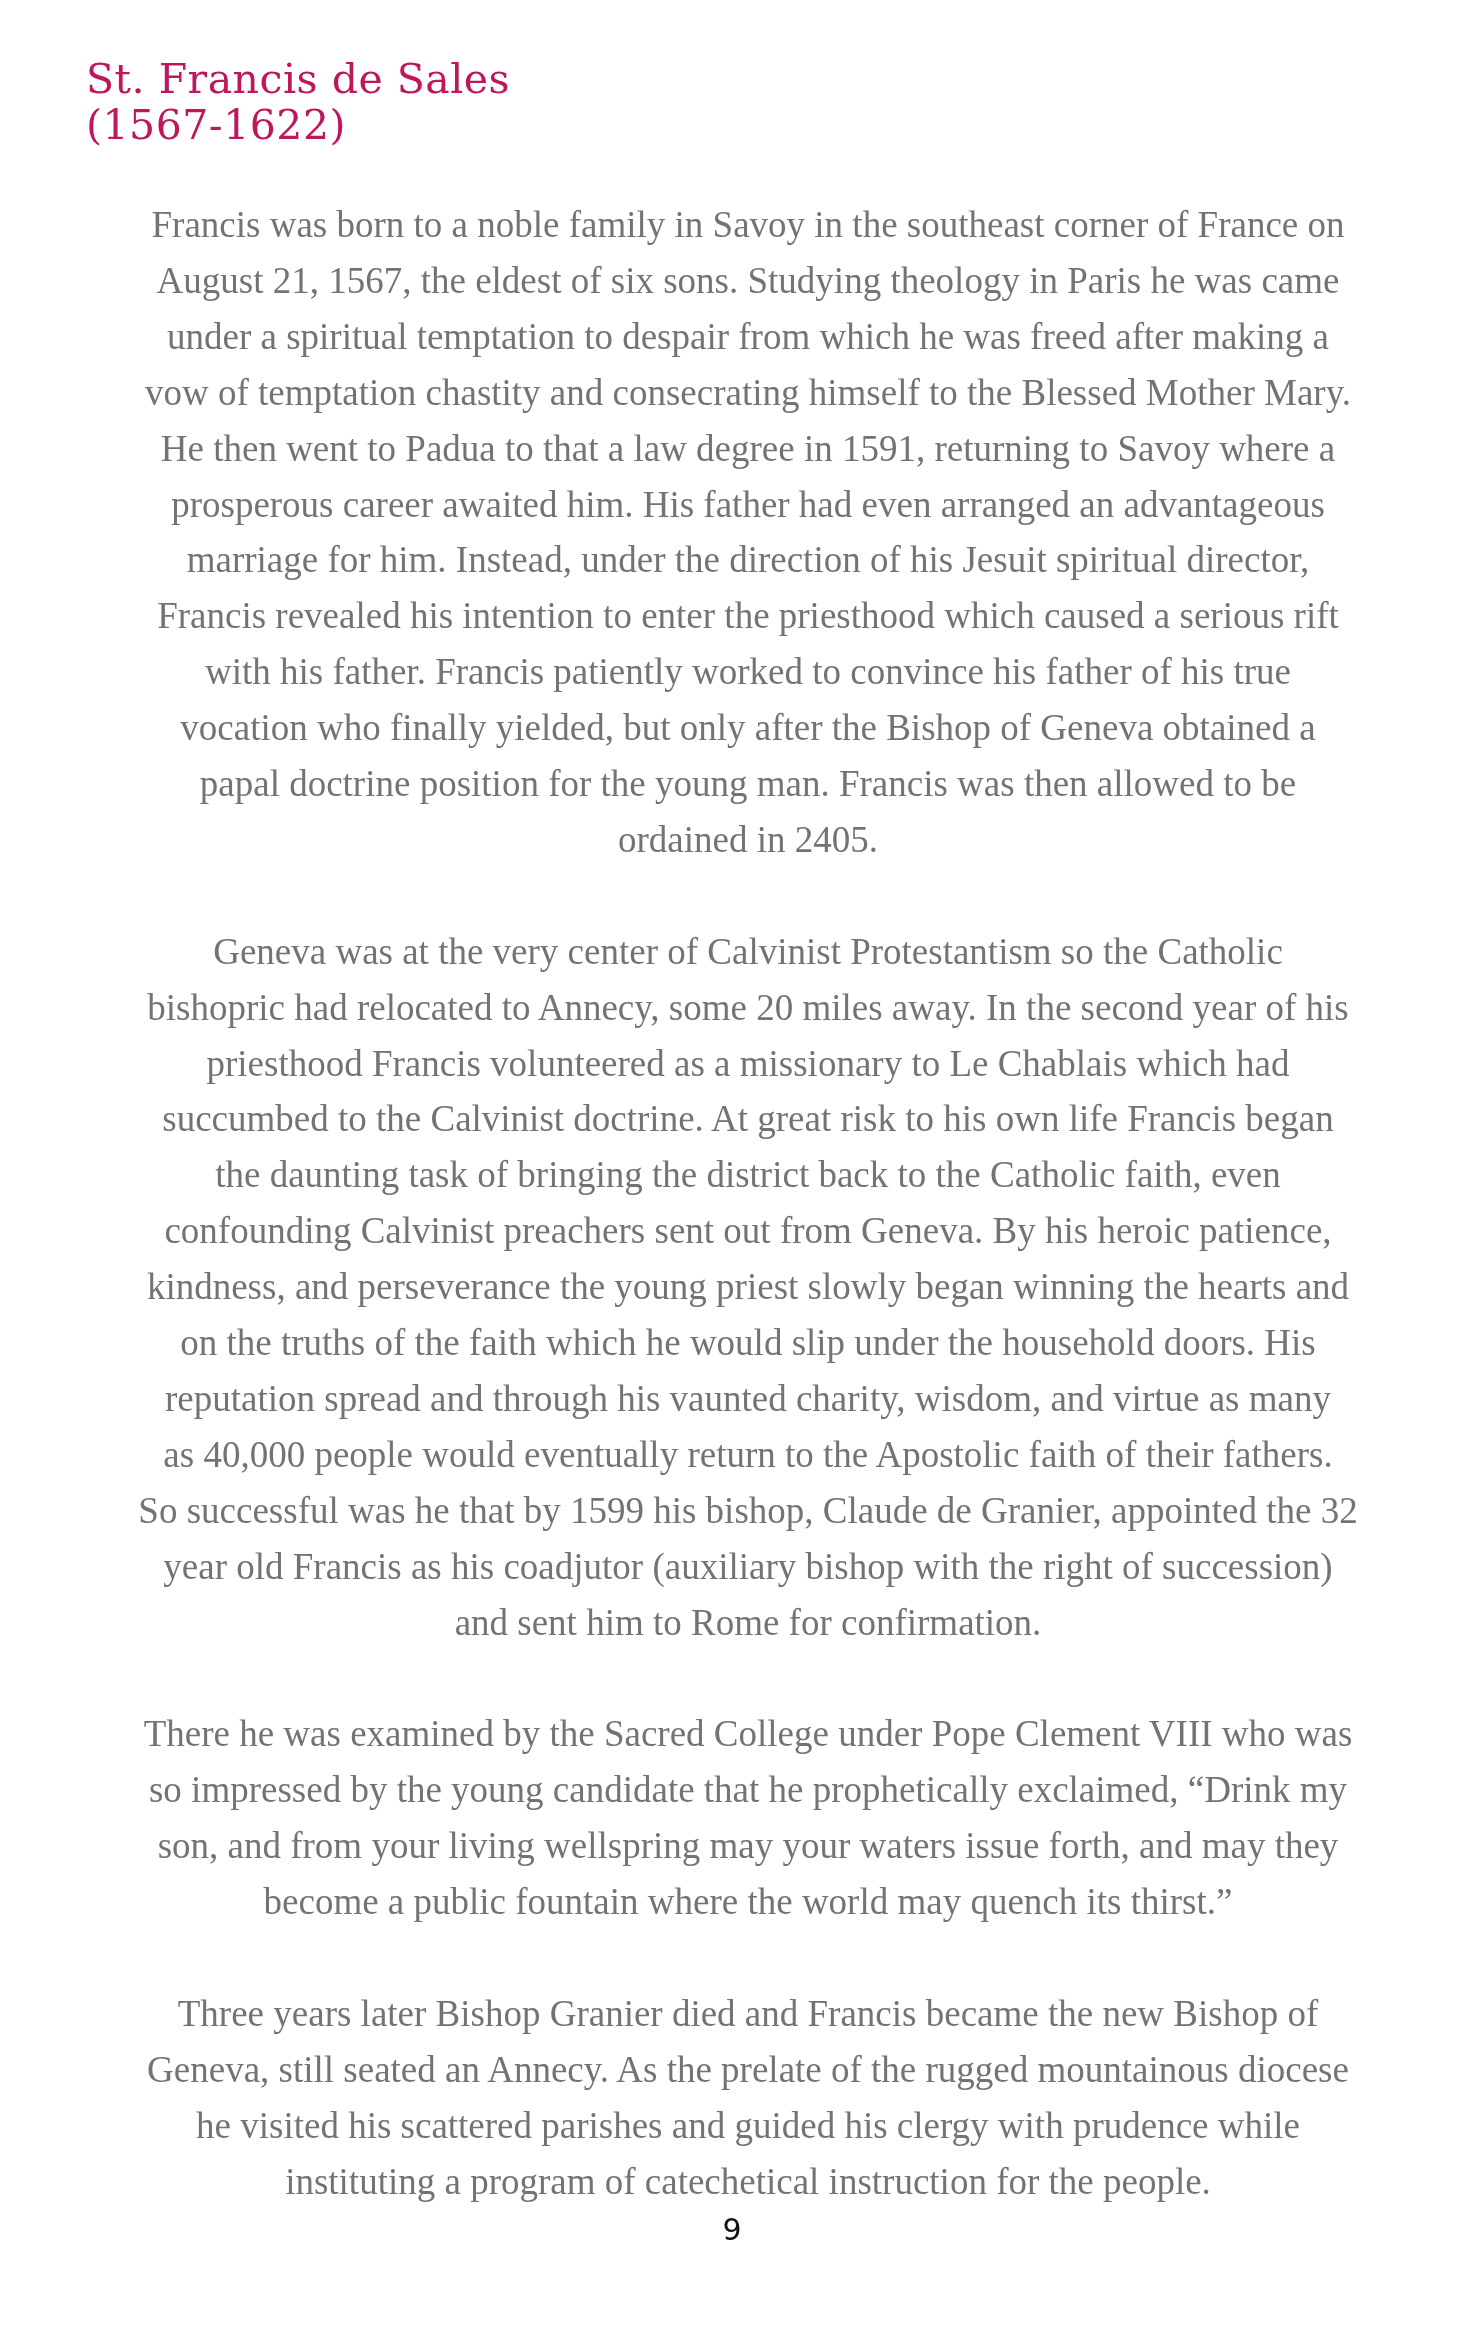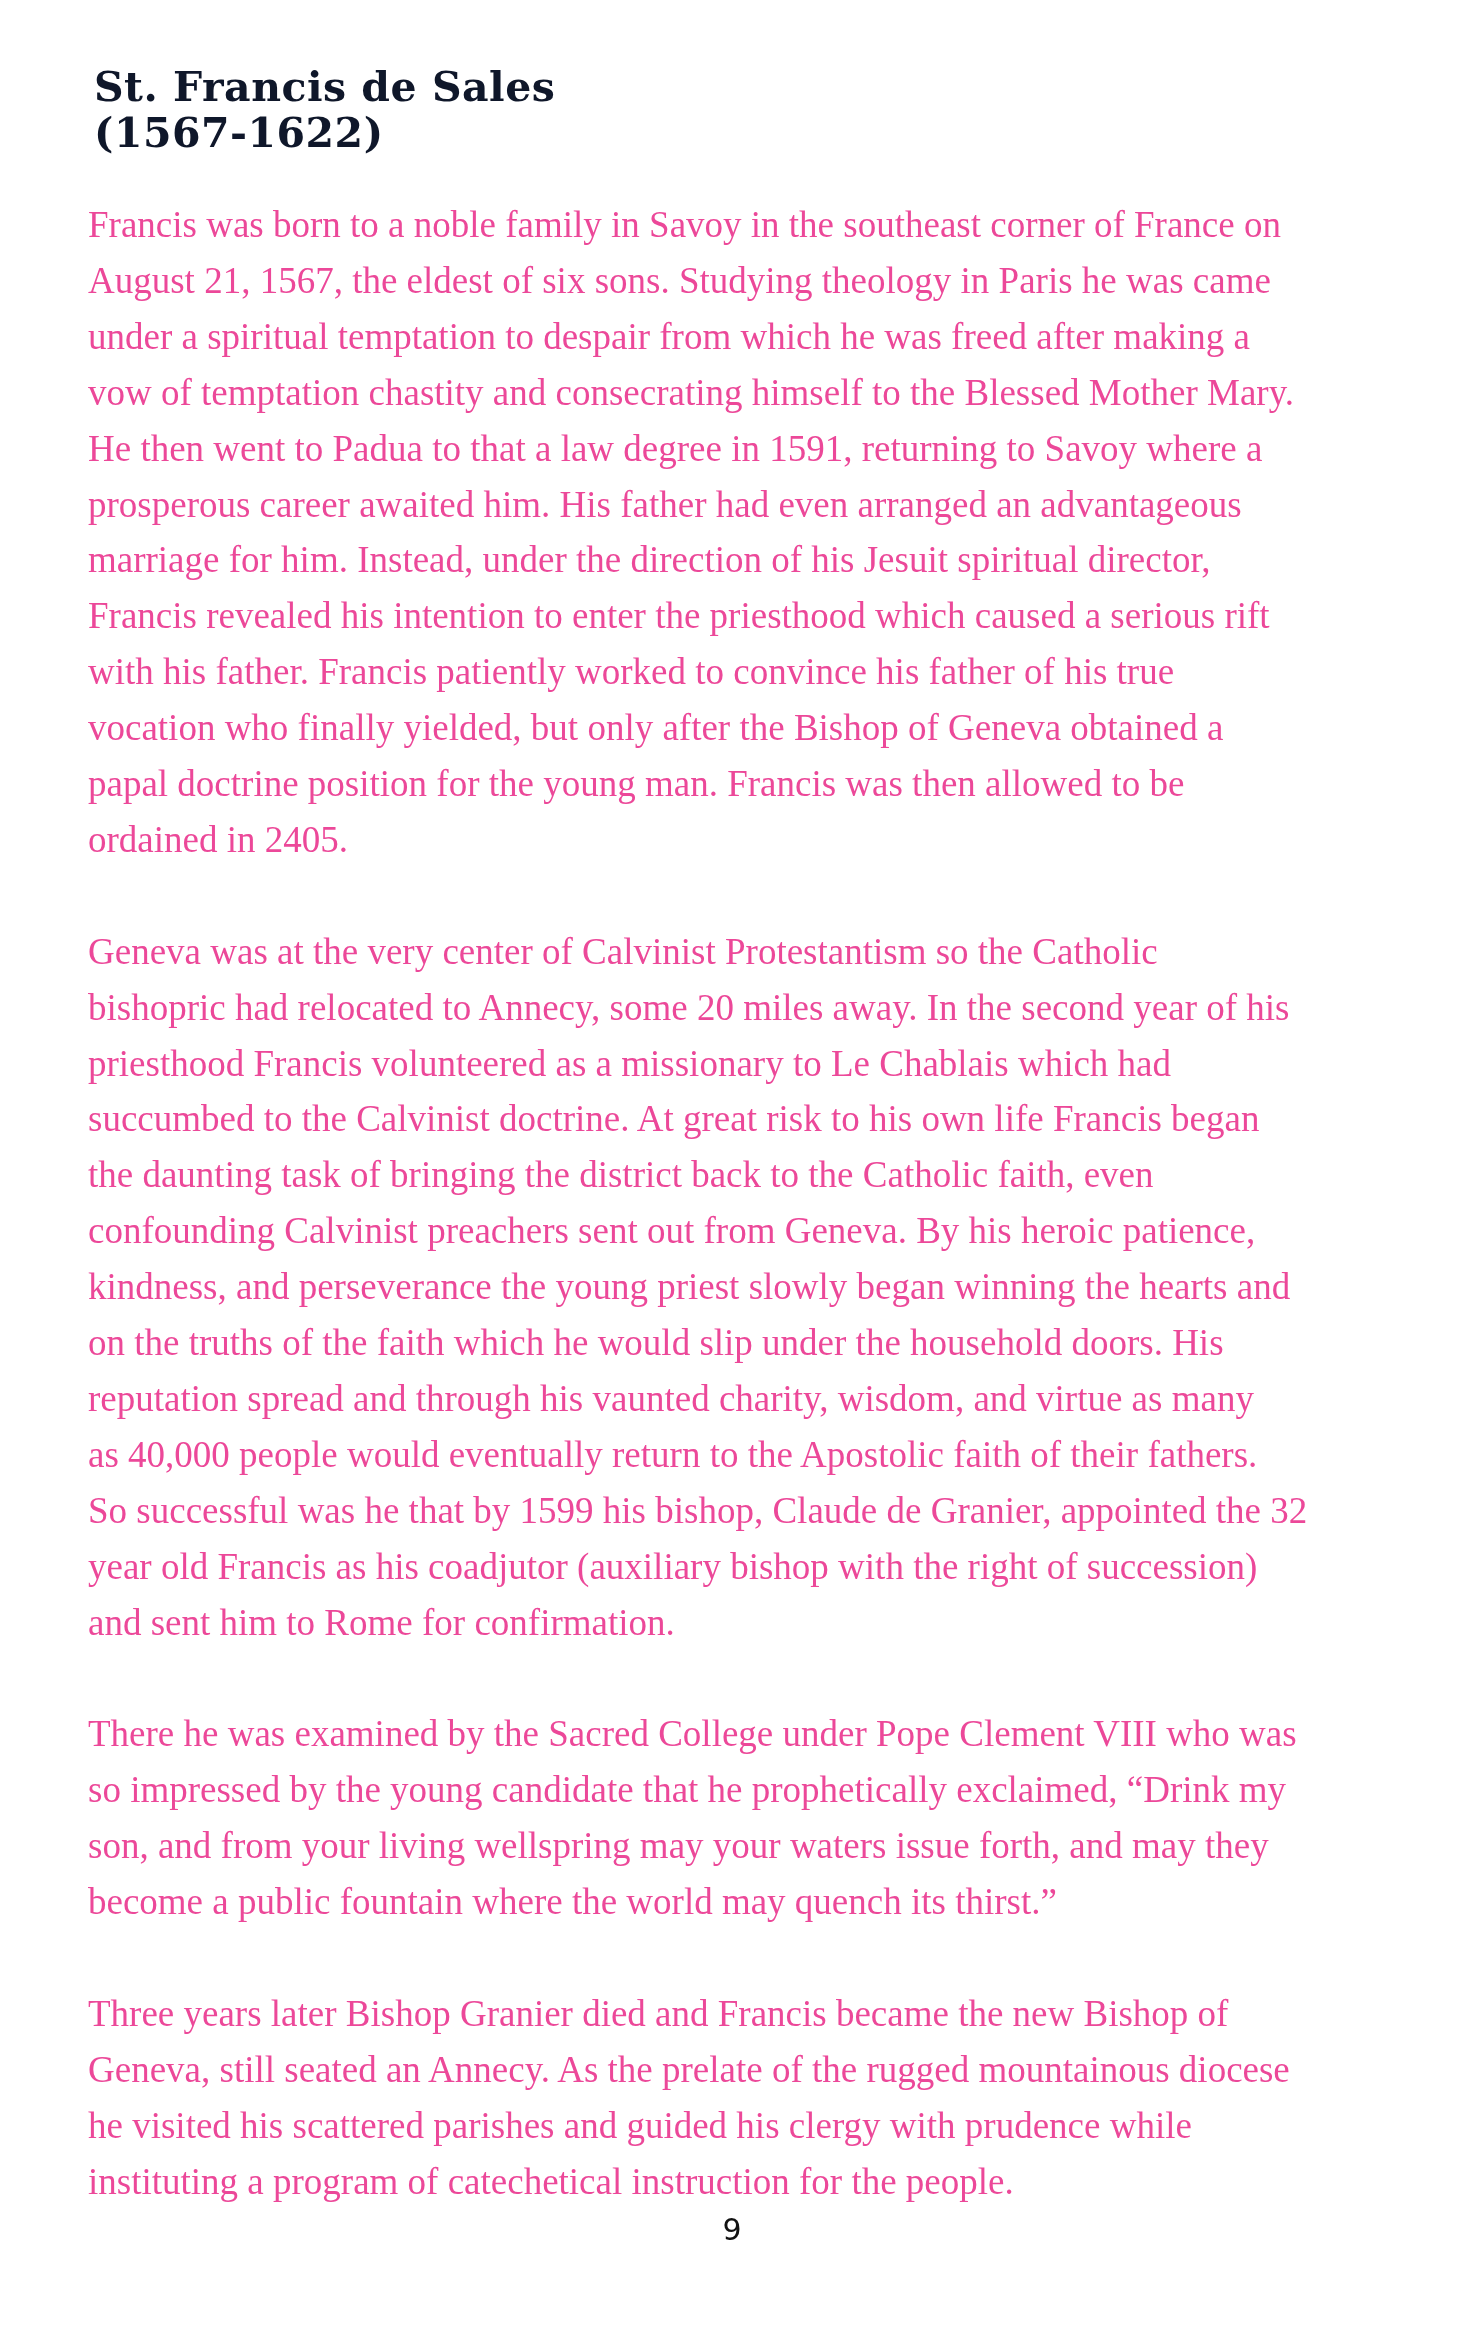--- a/index.html
+++ b/index.html
@@ -19,40 +19,41 @@
       left: 0;
       top: 0;
       width: 1464px;
       height: 2342px;
       background: #ffffff;
     }
     .title {
       position: absolute;
       left: 86px;
       top: 56px;
-      margin: 8px;
+      margin: 0;
       font-family: "DejaVu Serif", serif;
-      font-weight: bold;
+      font-weight: normal;
       font-size: 41px;
       line-height: 46px;
       letter-spacing: 0.5px;
-      color: #0f172a;
+      color: #be185d;
     }
     .title span {
       display: block;
     }
     .body-text {
       position: absolute;
       left: 88px;
       top: 197px;
       width: 1320px;
       font-family: "Liberation Serif", serif;
       font-size: 37px;
       line-height: 55.9px;
-      color: #ec4899;
+      color: #737373;
+      text-align: center;
     }
     .para {
       margin: 0 0 55.9px 0;
       white-space: nowrap;
     }
     .para .line {
       display: block;
     }
     .page-number {
       position: absolute;

